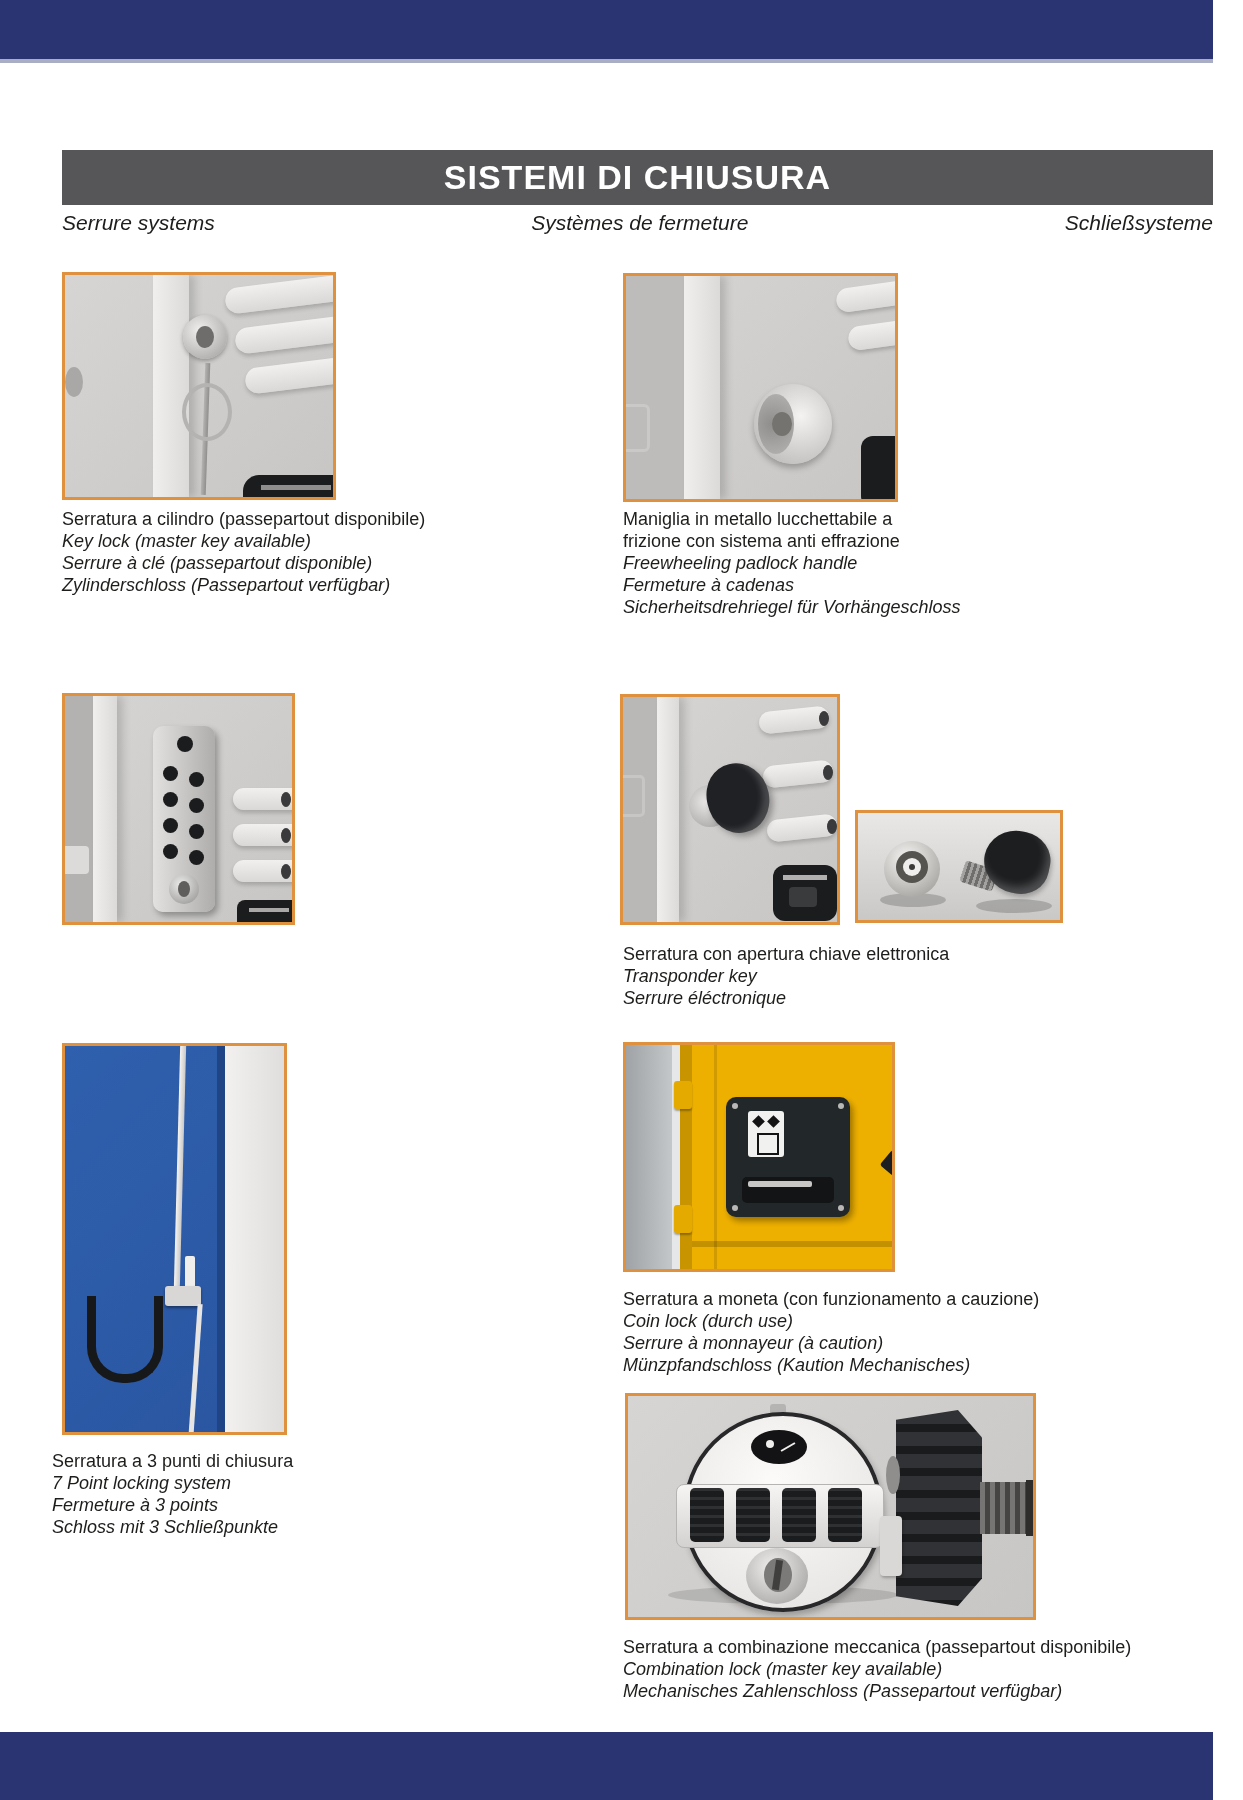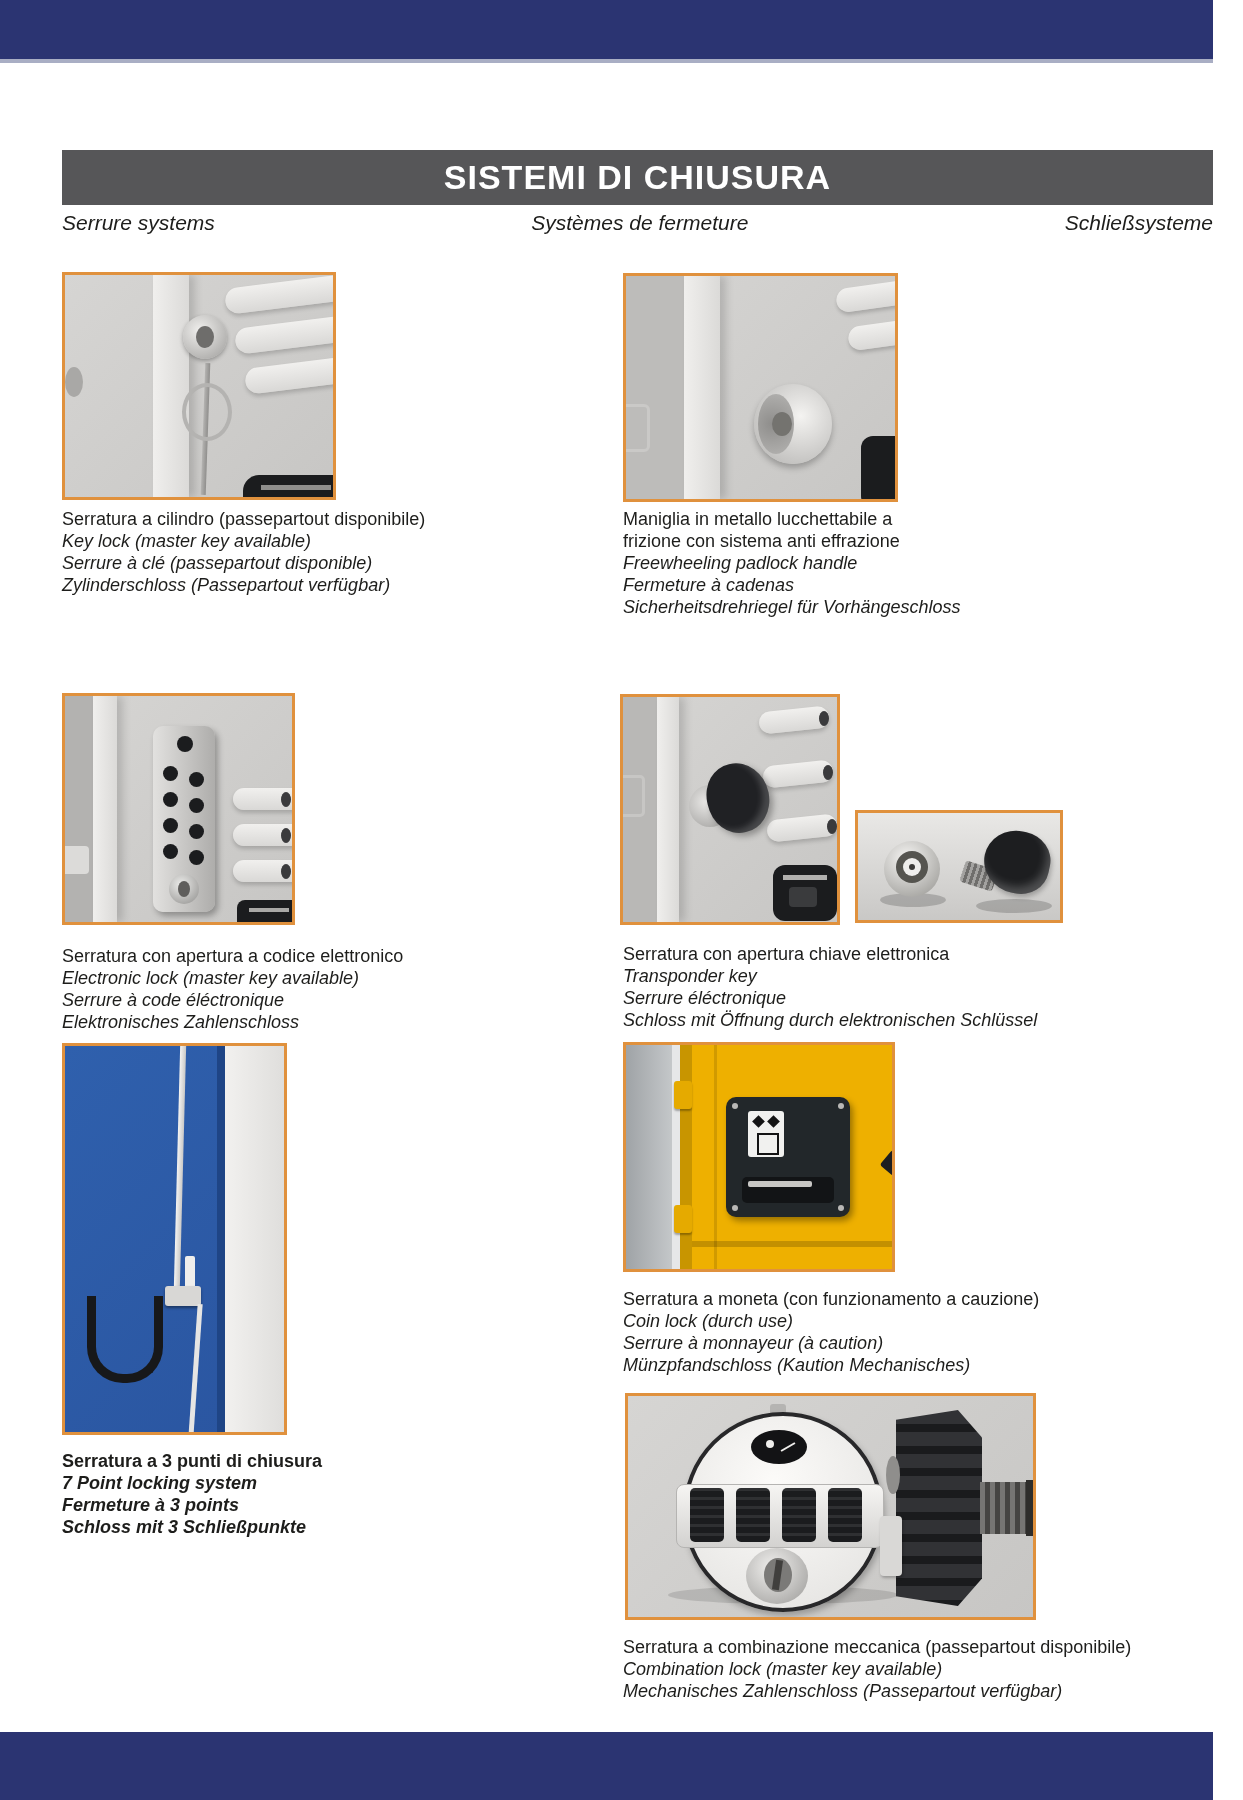--- a/index.html
+++ b/index.html
@@ -135,32 +135,25 @@
     <span style="left:22px;top:80px;width:66px;height:14px;border-radius:50%;background:rgba(0,0,0,.18);"></span>
     <span style="left:26px;top:28px;width:56px;height:56px;border-radius:50%;background:radial-gradient(circle at 40% 32%,#f6f5f3,#94938f);"></span>
     <span style="left:38px;top:38px;width:32px;height:32px;border-radius:50%;background:#55544f;"></span>
     <span style="left:45px;top:45px;width:18px;height:18px;border-radius:50%;background:#efeeec;"></span>
     <span style="left:51px;top:51px;width:6px;height:6px;border-radius:50%;background:#3c3b39;"></span>
     <span style="left:118px;top:86px;width:76px;height:14px;border-radius:50%;background:rgba(0,0,0,.18);"></span>
     <span style="left:104px;top:52px;width:34px;height:22px;background:repeating-linear-gradient(90deg,#a3a2a0 0 3px,#6f6e6c 3px 6px);transform:rotate(18deg);border-radius:3px;"></span>
     <span style="left:126px;top:18px;width:66px;height:62px;border-radius:52% 48% 46% 54%;background:#1d1e20;transform:rotate(12deg);box-shadow:inset -5px -6px 8px rgba(255,255,255,.22), 2px 3px 5px rgba(0,0,0,.25);"></span>
   </div>
 
-  <div class="caption" style="left:62px;top:945px;">
-    <div class="cap-it">Serratura con apertura a codice elettronico</div>
-    <div class="cap-i">Electronic lock (master key available)</div>
-    <div class="cap-i">Serrure à code éléctronique</div>
-    <div class="cap-i">Elektronisches Zahlenschloss</div>
-  </div>
 
   <div class="caption" style="left:623px;top:943px;">
     <div class="cap-it">Serratura con apertura chiave elettronica</div>
     <div class="cap-i">Transponder key</div>
     <div class="cap-i">Serrure éléctronique</div>
-    <div class="cap-i">Schloss mit Öffnung durch elektronischen Schlüssel</div>
   </div>
 
   <div class="photo" style="left:62px;top:1043px;width:225px;height:392px;background:linear-gradient(135deg,#2f60ad,#2a55a0);">
     <span style="left:152px;top:0;width:8px;height:100%;background:#1f4586;"></span>
     <span style="left:160px;top:0;width:65px;height:100%;background:linear-gradient(90deg,#f2f1ef,#dddcda);"></span>
     <span style="left:112px;top:0;width:6px;height:242px;background:linear-gradient(90deg,#f5f4f2,#c9c8c6);transform:rotate(1.5deg);"></span>
     <span style="left:120px;top:210px;width:10px;height:34px;background:#efeeec;border-radius:2px;"></span>
     <span style="left:100px;top:240px;width:36px;height:20px;background:#d8d7d5;border-radius:3px;box-shadow:0 2px 3px rgba(0,0,0,.4);"></span>
     <span style="left:128px;top:258px;width:5px;height:134px;background:#e6e5e3;transform:rotate(4deg);"></span>
     <span style="left:22px;top:250px;width:58px;height:78px;border:9px solid #17181a;border-top:none;border-radius:0 0 36px 36px;"></span>
@@ -181,21 +174,21 @@
     <span style="left:131px;top:88px;width:18px;height:18px;border:2px solid #141414;"></span>
     <span style="left:106px;top:58px;width:6px;height:6px;border-radius:50%;background:#b9b8b6;"></span>
     <span style="left:212px;top:58px;width:6px;height:6px;border-radius:50%;background:#b9b8b6;"></span>
     <span style="left:106px;top:160px;width:6px;height:6px;border-radius:50%;background:#b9b8b6;"></span>
     <span style="left:212px;top:160px;width:6px;height:6px;border-radius:50%;background:#b9b8b6;"></span>
     <span style="left:116px;top:132px;width:92px;height:26px;background:#121416;border-radius:5px;"></span>
     <span style="left:122px;top:136px;width:64px;height:6px;background:#c8c7c5;border-radius:2px;"></span>
     <span style="left:258px;top:108px;width:18px;height:20px;background:#1d1e20;transform:rotate(40deg);border-radius:3px;"></span>
   </div>
 
-  <div class="caption" style="left:62px;top:1450px;font-weight:bold;">
+  <div class="caption" style="left:52px;top:1450px;">
     <div class="cap-it">Serratura a 3 punti di chiusura</div>
     <div class="cap-i">7 Point locking system</div>
     <div class="cap-i">Fermeture à 3 points</div>
     <div class="cap-i">Schloss mit 3 Schließpunkte</div>
   </div>
 
   <div class="caption" style="left:623px;top:1288px;">
     <div class="cap-it">Serratura a moneta (con funzionamento a cauzione)</div>
     <div class="cap-i">Coin lock (durch use)</div>
     <div class="cap-i">Serrure à monnayeur (à  caution)</div>

